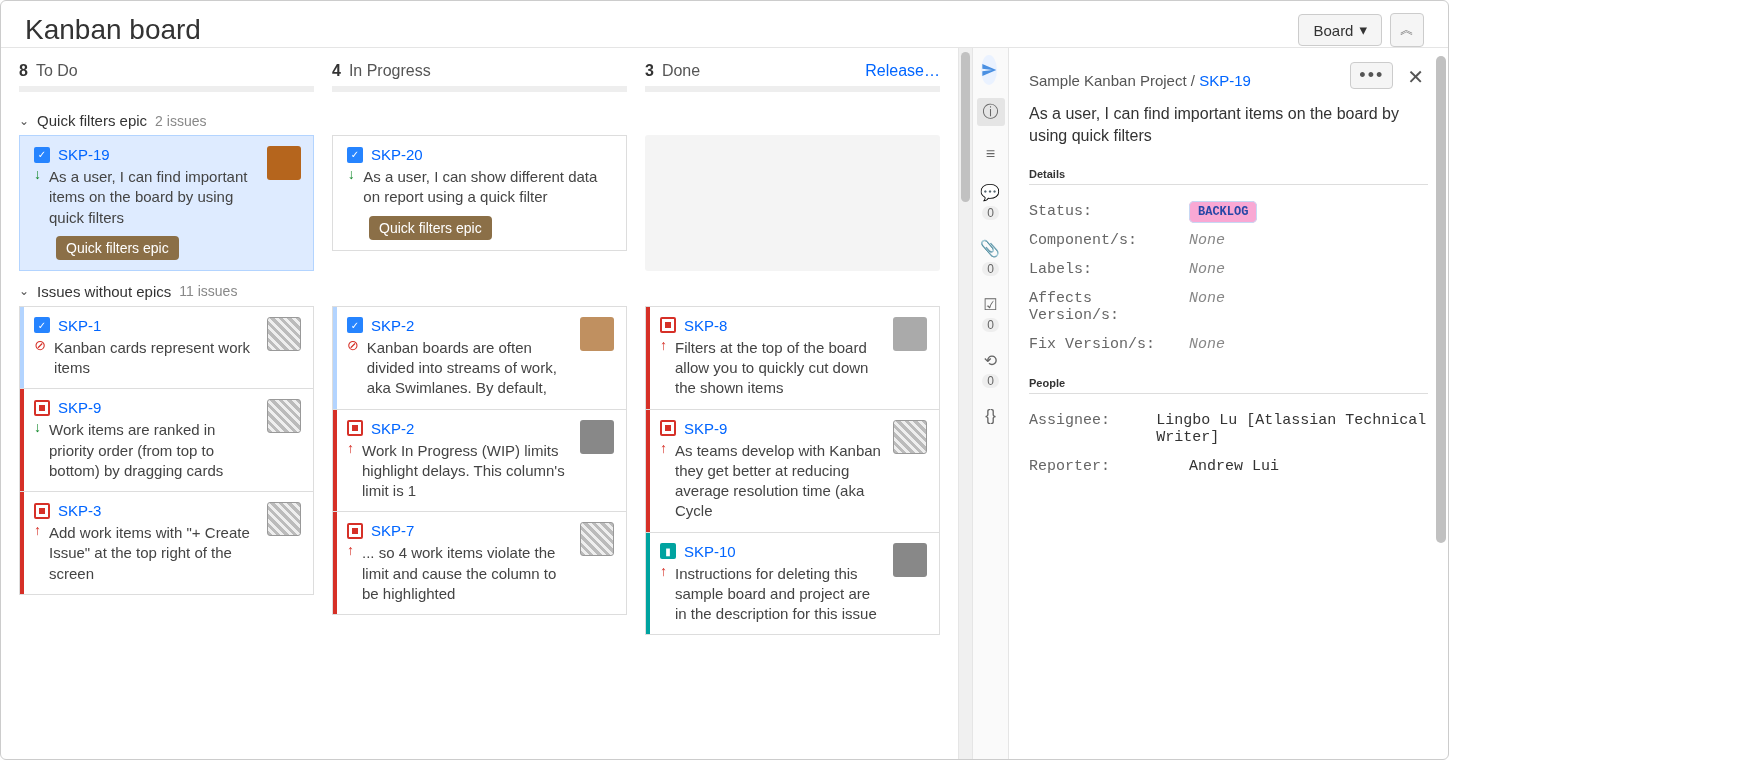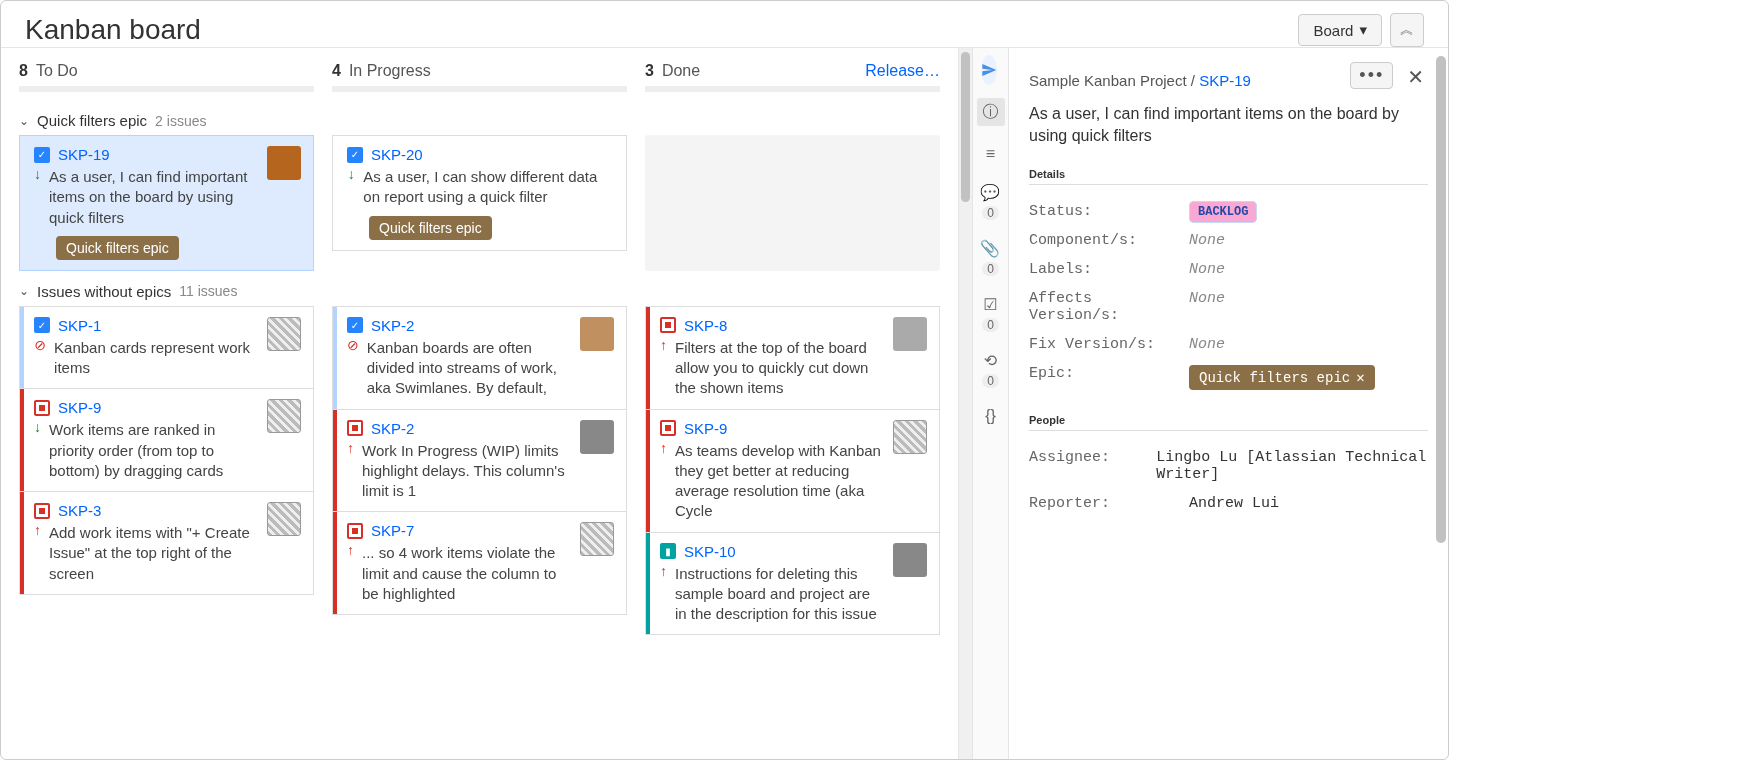--- a/index.html
+++ b/index.html
@@ -340,24 +340,20 @@
           <div class="field-value none">None</div>
         </div>
       <div class="field-row">
           <div class="field-label">Affects Version/s:</div>
           <div class="field-value none">None</div>
         </div>
       <div class="field-row">
           <div class="field-label">Fix Version/s:</div>
           <div class="field-value none">None</div>
         </div>
-      <div class="field-row">
-          <div class="field-label">Epic:</div>
-          <div class="field-value"><span class="epic-badge" style="margin:0"><span>Quick filters epic</span><span class="x">✕</span></span></div>
-        </div>
 
       <div class="section-title" style="margin-top:18px">People</div>
       <div class="field-row">
           <div class="field-label">Assignee:</div>
           <div class="field-value">Lingbo Lu [Atlassian Technical Writer]</div>
         </div>
       <div class="field-row">
           <div class="field-label">Reporter:</div>
           <div class="field-value">Andrew Lui</div>
         </div>

